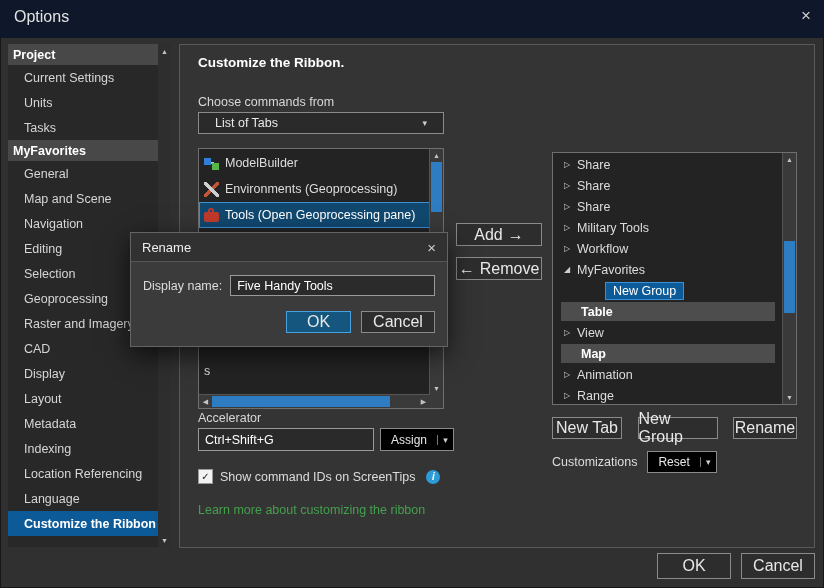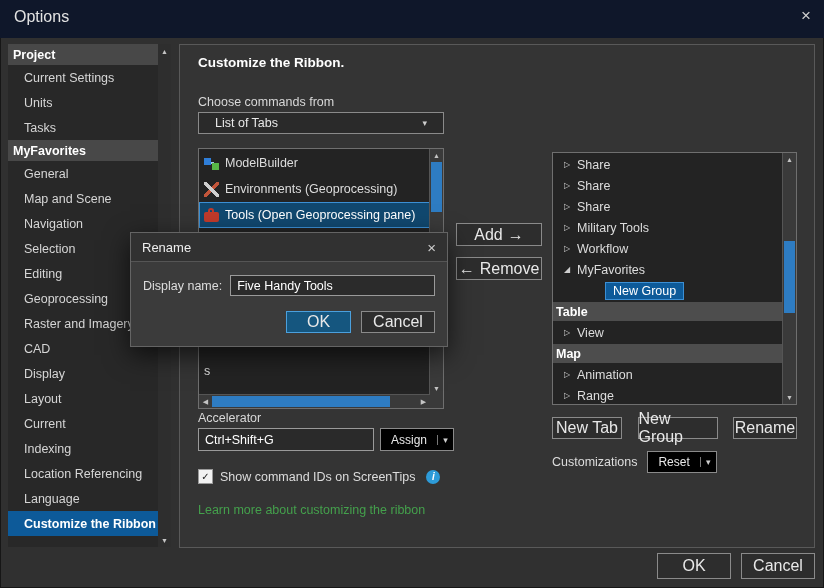--- a/index.html
+++ b/index.html
@@ -49,21 +49,21 @@
     linear-gradient(135deg,transparent 42%,#c2553a 42% 58%,transparent 58%)}
   .tools-icon,.toolbox-icon{height:10px;margin-top:4px;background:#c03a2b;border-radius:2px}
   .tools-icon::before,.toolbox-icon::before{content:'';position:absolute;top:-4px;left:4px;width:6px;height:4px;border:2px solid #c03a2b;border-bottom:none;border-radius:3px 3px 0 0;box-sizing:border-box}
   .toolbox-icon{background:#8a8a8a}
   .toolbox-icon::before{border-color:#8a8a8a}
 
   .tree-list{position:absolute;left:372px;top:107px;width:245px;height:253px}
   .tree-rows{position:absolute;left:0;top:1px;right:13px;bottom:1px;overflow:hidden}
   .tree-row{height:21px;display:flex;align-items:center;gap:4px;padding-left:8px;color:#ddd;cursor:pointer;white-space:nowrap}
   .tree-arrow{width:12px;flex:0 0 12px;font-size:8px;color:#cfcfcf;text-align:center}
-  .tree-row.band{background:var(--band-bg,#4d4d4d);color:#fff;font-weight:bold;padding-left:3px;height:19px;margin:1px 0}
+  .tree-row.band{background:var(--band-bg,#4d4d4d);color:#fff;font-weight:bold;padding-left:20px;height:19px;margin:1px 8px}
   .tree-row.indent-2{padding-left:36px}
   .tree-row.selected .row-label{background:var(--accent,#0d5a99);border:1px solid var(--accent-border,#3b8fd4);color:#fff;padding:1px 7px}
 
   
   .vscroll{position:absolute;top:0;right:0;bottom:0;width:13px;background:#3a3a3a;border-left:1px solid #555}
   .vscroll.has-h{bottom:13px}
   .vscroll .arr,.hscroll .arr{display:flex;align-items:center;justify-content:center;font-size:7px;color:#c4c4c4;cursor:pointer}
   .vscroll .arr{height:13px}
   .vscroll .arr.down{position:absolute;bottom:0;left:0;right:0}
   .vscroll .thumb{position:absolute;left:1px;right:1px;background:var(--scroll-thumb,#2e7cc2);cursor:grab}
@@ -143,42 +143,42 @@
       <div class="sb-row item">
         <span>General</span>
       </div>
       <div class="sb-row item">
         <span>Map and Scene</span>
       </div>
       <div class="sb-row item">
         <span>Navigation</span>
       </div>
       <div class="sb-row item">
+        <span>Editing</span>
+      </div>
+      <div class="sb-row item">
         <span>Selection</span>
       </div>
       <div class="sb-row item">
-        <span>Editing</span>
-      </div>
-      <div class="sb-row item">
         <span>Geoprocessing</span>
       </div>
       <div class="sb-row item">
         <span>Raster and Imagery</span>
       </div>
       <div class="sb-row item">
         <span>CAD</span>
       </div>
       <div class="sb-row item">
         <span>Display</span>
       </div>
       <div class="sb-row item">
         <span>Layout</span>
       </div>
       <div class="sb-row item">
-        <span>Current</span>
+        <span>Metadata</span>
       </div>
       <div class="sb-row item">
         <span>Indexing</span>
       </div>
       <div class="sb-row item">
         <span>Location Referencing</span>
       </div>
       <div class="sb-row item">
         <span>Language</span>
       </div>

